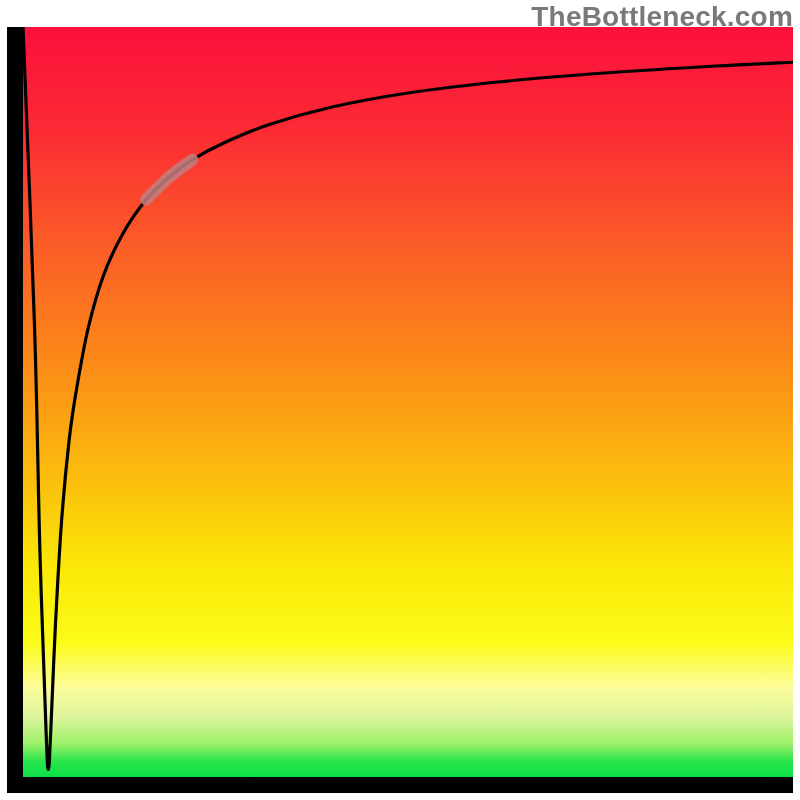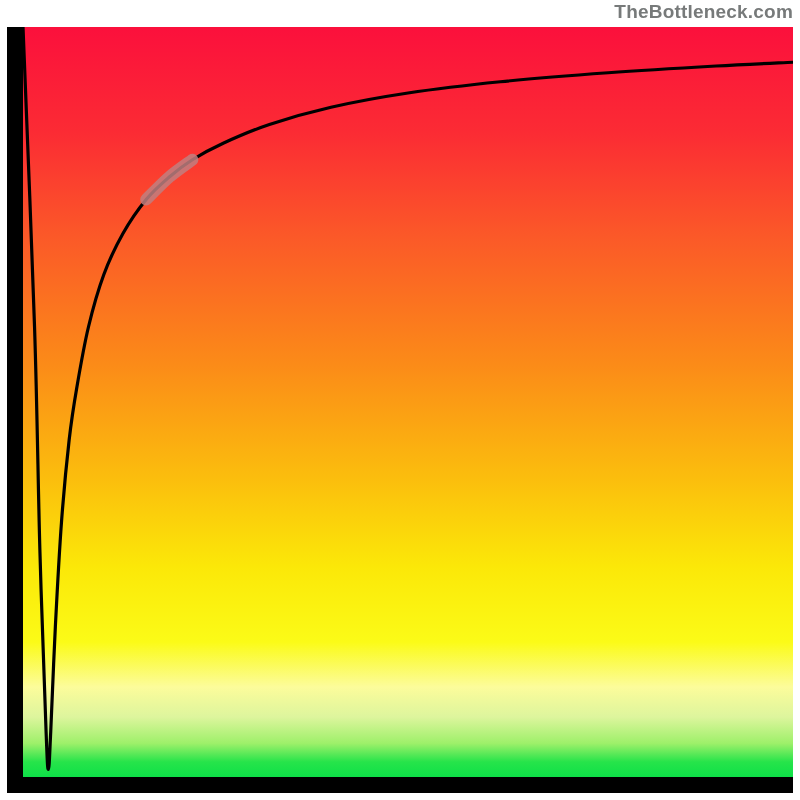--- a/index.html
+++ b/index.html
@@ -38,21 +38,21 @@
   }
   .curve-svg {
     position: absolute;
     left: 0; top: 0; width: 100%; height: 100%;
   }
   .watermark {
     position: absolute;
     top: 1px;
     right: 7px;
     font-family: Arial, "Helvetica Neue", Helvetica, sans-serif;
-    font-size: 19px;
+    font-size: 28px;
     font-weight: 600;
     color: #777a7a;
     letter-spacing: 0.2px;
     user-select: none;
   }
 </style>
 </head>
 <body>
 
 <div class="stage">

